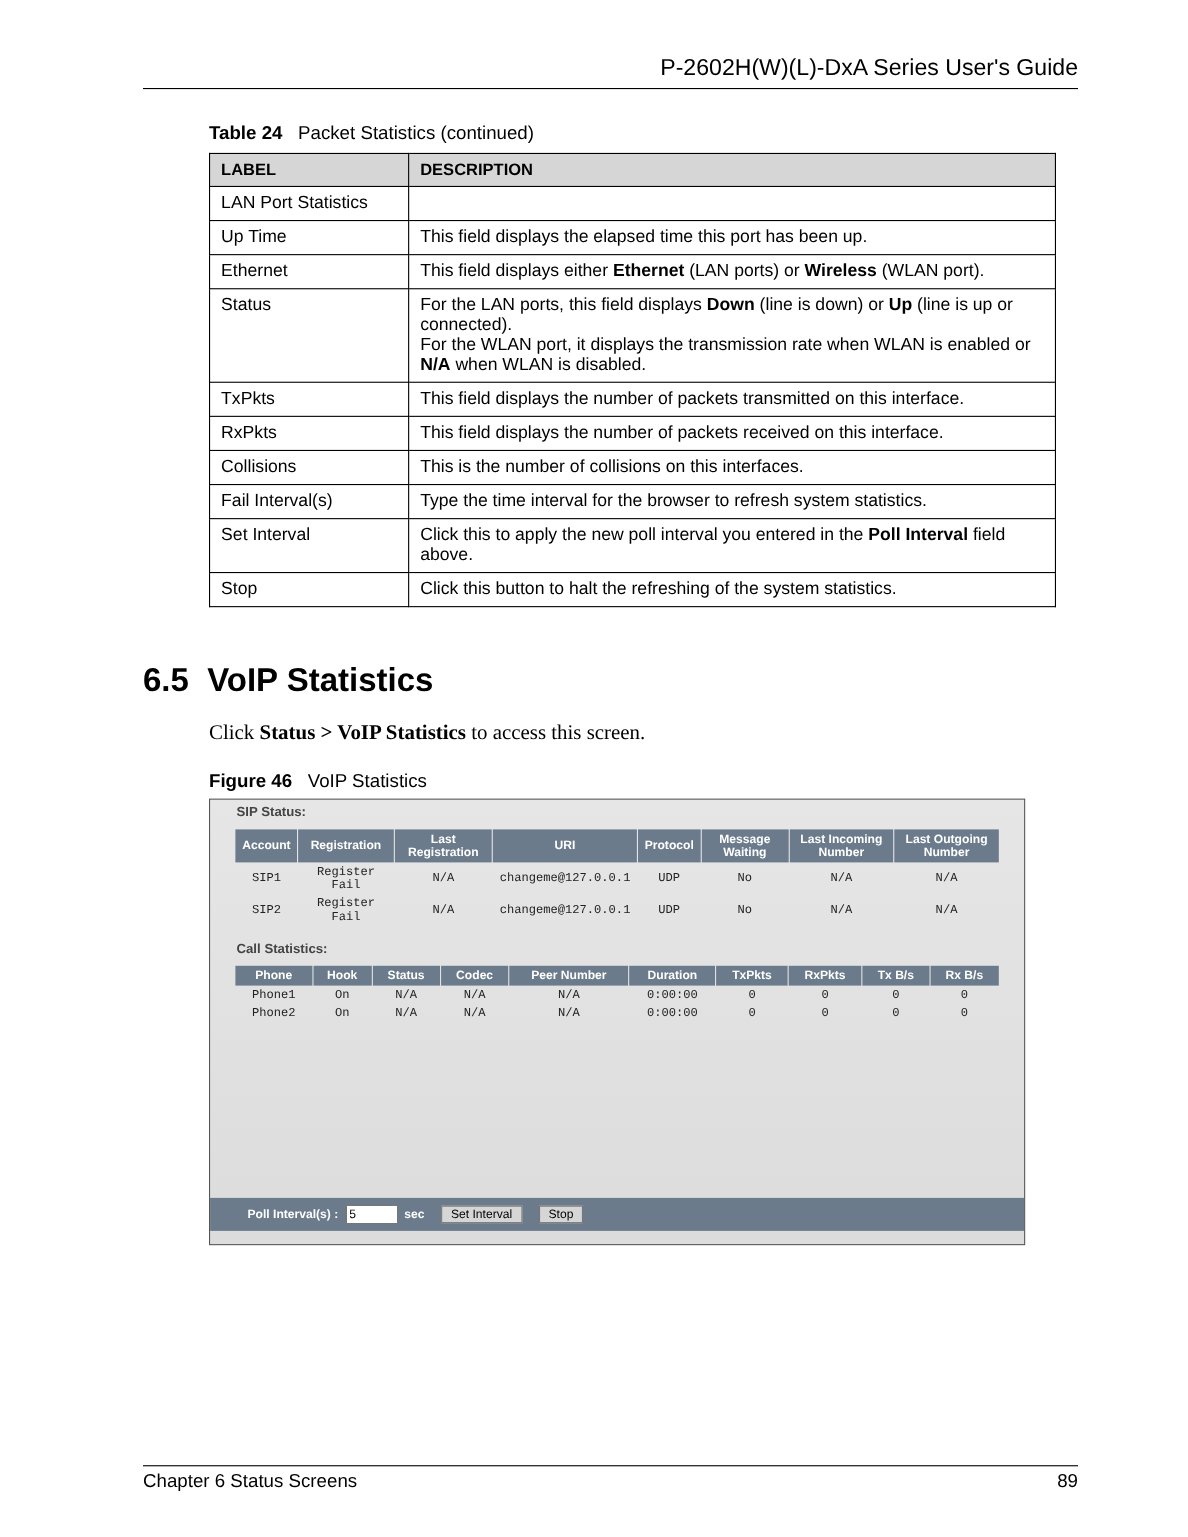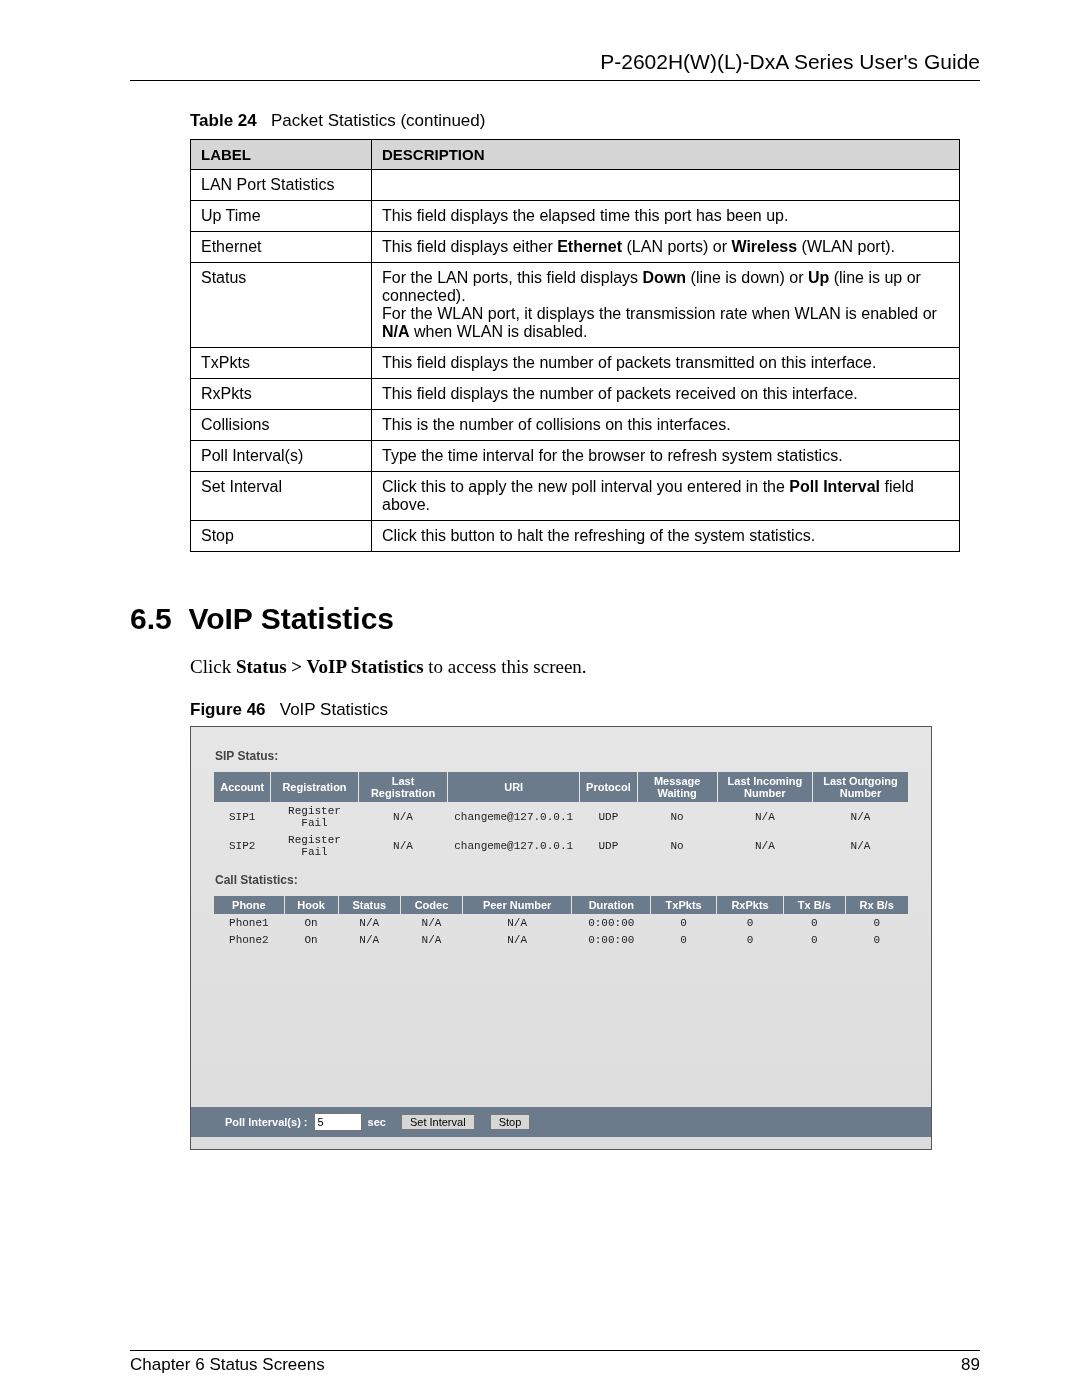--- a/index.html
+++ b/index.html
@@ -69,21 +69,21 @@
   
   .voip-figure {
     margin-left: 60px;
     width: 742px;
     border: 1px solid #555;
     background: linear-gradient(#e6e6e6, #dcdcdc);
     padding: 0 0 12px 0;
     box-sizing: border-box;
   }
   .voip-figure-inner {
-    padding: 18px 0 10px 0;
+    padding: 0 0 10px 0;
   }
   .sip-section-label {
     font-family: Verdana, sans-serif;
     font-size: 12px;
     font-weight: bold;
     color: #444;
     padding: 4px 16px 4px 24px;
   }
   table.sip-table {
     border-collapse: separate;
@@ -186,21 +186,21 @@
         </tr>
         <tr>
           <td class="label-col">RxPkts</td>
           <td>This field displays the number of packets received on this interface.</td>
         </tr>
         <tr>
           <td class="label-col">Collisions</td>
           <td>This is the number of collisions on this interfaces.</td>
         </tr>
         <tr>
-          <td class="label-col">Poll Interval(s)</td>
+          <td class="label-col">Fail Interval(s)</td>
           <td>Type the time interval for the browser to refresh system statistics.</td>
         </tr>
         <tr>
           <td class="label-col">Set Interval</td>
           <td>Click this to apply the new poll interval you entered in the <b>Poll Interval</b> field above.</td>
         </tr>
         <tr>
           <td class="label-col">Stop</td>
           <td>Click this button to halt the refreshing of the system statistics.</td>
         </tr>

